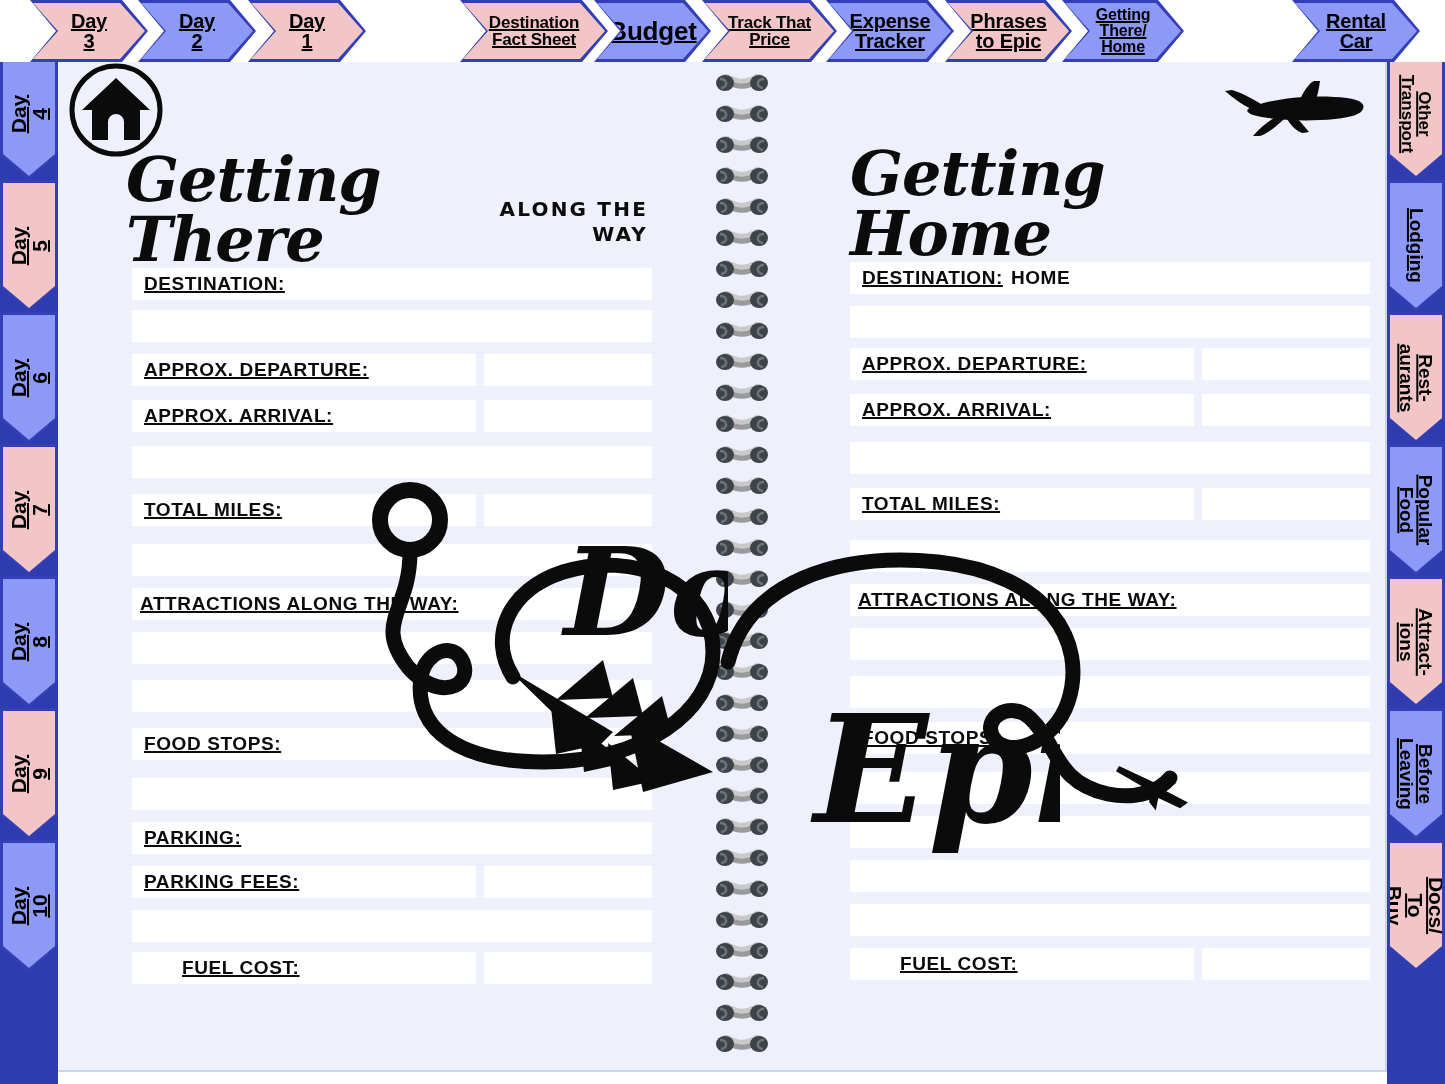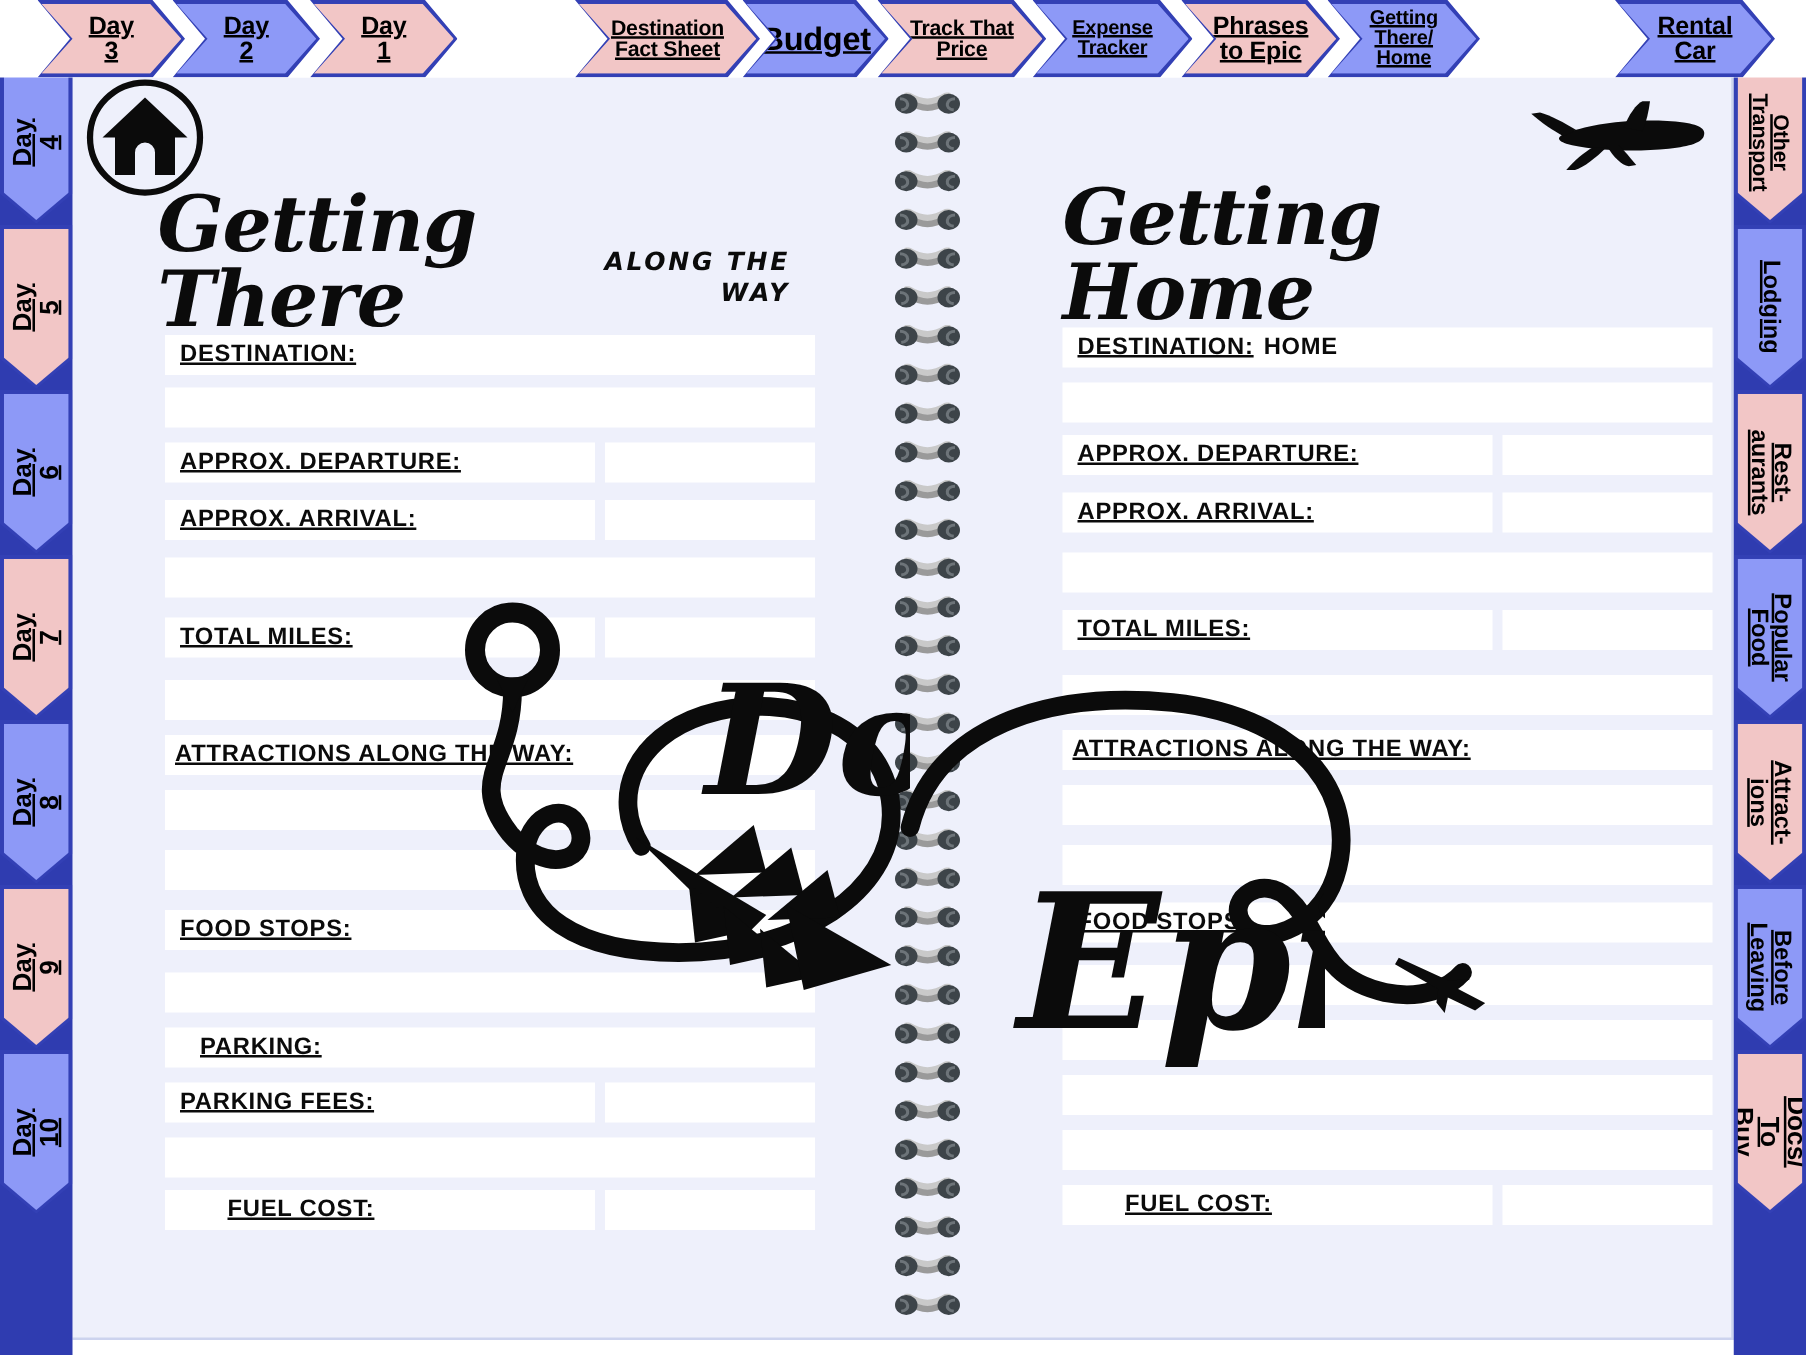--- a/index.html
+++ b/index.html
@@ -140,21 +140,21 @@
 </head>
 <body>
 
 <div id="root">
 
   <div class="paper">
 
     <div class="page left">
       <div class="script-title" style="left:68px; top:88px;">Getting
 There</div>
-      <div class="sub-title" style="left:374px; top:135px; width:200px;font-style:italic;">ALONG THE
+      <div class="sub-title" style="left:390px; top:135px; width:200px;">ALONG THE
 WAY</div>
       <div id="left-rows">
           <div class="field-row" style="left: 74px; top: 206px; width: 520px; height: 32px;">
             <div class="fbox" style="width: 100%; padding-left: 12px;">
               <span class="flabel"><u>DESTINATION:</u></span>
             </div>
           </div>
           <div class="field-row" style="left: 74px; top: 248px; width: 520px; height: 32px;">
             <div class="fbox" style="width: 100%; padding-left: 12px;"></div>
           </div>
@@ -198,21 +198,21 @@
           </div>
           <div class="field-row" style="left: 74px; top: 666px; width: 520px; height: 32px;">
             <div class="fbox" style="width: 100%; padding-left: 12px;">
               <span class="flabel"><u>FOOD STOPS:</u></span>
             </div>
           </div>
           <div class="field-row" style="left: 74px; top: 716px; width: 520px; height: 32px;">
             <div class="fbox" style="width: 100%; padding-left: 12px;"></div>
           </div>
           <div class="field-row" style="left: 74px; top: 760px; width: 520px; height: 32px;">
-            <div class="fbox" style="width: 100%; padding-left: 28px;">
+            <div class="fbox" style="width: 100%; padding-left: 12px;">
               <span class="flabel"><u>PARKING:</u></span>
             </div>
           </div>
           <div class="field-row" style="left: 74px; top: 804px; width: 520px; height: 32px;">
             <div class="fbox" style="width: 344px; padding-left: 12px;">
               <span class="flabel"><u>PARKING FEES:</u></span>
             </div>
             <div style="width: 8px;"></div>
             <div class="fbox" style="width: 168px;"></div>
           </div>
@@ -767,21 +767,21 @@
       <div class="top-tab pink" style="left: 702px; width: 135px; z-index: 54;">
         <div class="inner">
           <div class="lbl" style="font-size: 17px;">
             <div>Track That</div>
             <div>Price</div>
           </div>
         </div>
       </div>
       <div class="top-tab blue" style="left: 826px; width: 128px; z-index: 53;">
         <div class="inner">
-          <div class="lbl" style="font-size: 16px;">
+          <div class="lbl" style="font-size: 20px;">
             <div>Expense</div>
             <div>Tracker</div>
           </div>
         </div>
       </div>
       <div class="top-tab pink" style="left: 945px; width: 127px; z-index: 52;">
         <div class="inner">
           <div class="lbl" style="font-size: 20px;">
             <div>Phrases</div>
             <div>to Epic</div>

